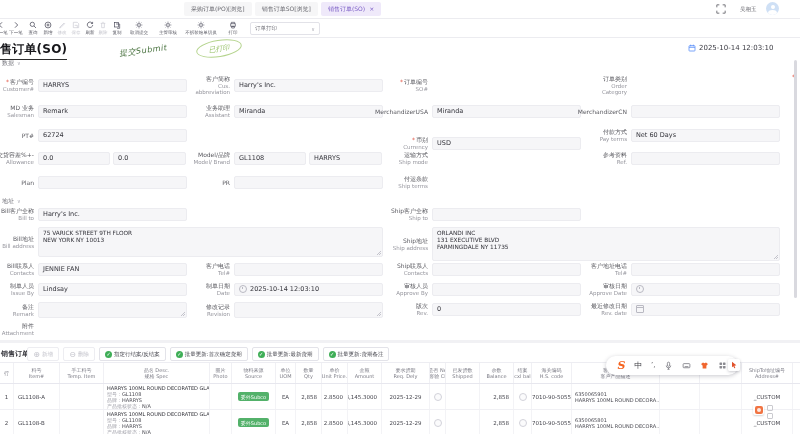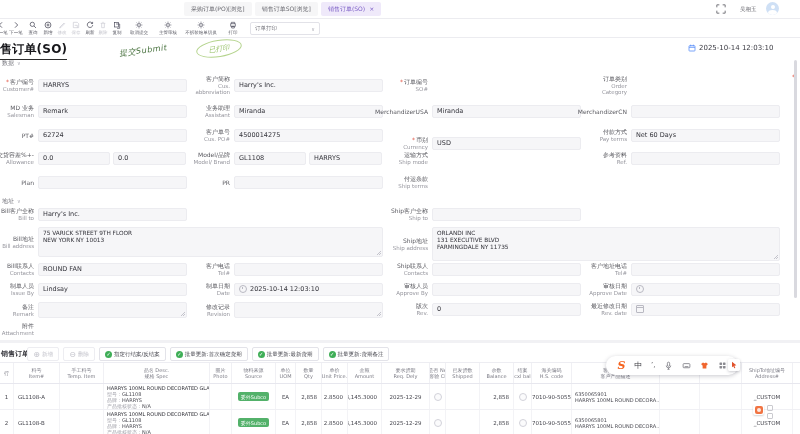--- a/index.html
+++ b/index.html
@@ -322,29 +322,20 @@
   </div>
 
   <div class="field f-c1" style="top:128px">
     <div class="flabel">
         <span class="lone">PT#</span>
       </div>
     <div class="fin">
         <span>62724</span>
       </div>
   </div>
-  <div class="field f-c2" style="top:128px">
-    <div class="flabel">
-        <span class="lz">客户单号</span>
-        <span class="le">Cus. PO#</span>
-      </div>
-    <div class="fin">
-        <span>4500014275</span>
-      </div>
-  </div>
   <div class="field f-c3" style="top:136px">
     <div class="flabel">
         <span class="lz"><i class="req">*</i><span>币别</span></span>
         <span class="le">Currency</span>
       </div>
     <div class="fin">
         <span>USD</span>
       </div>
   </div>
   <div class="field f-c4" style="top:128px">
@@ -460,21 +451,21 @@
       <div>FARMINGDALE NY  11735</div>
     </div>
   </div>
 
   <div class="field f-c1" style="top:262px">
     <div class="flabel">
         <span class="lz">Bill联系人</span>
         <span class="le">Contacts</span>
       </div>
     <div class="fin">
-        <span>ROUND FAN</span>
+        <span>JENNIE FAN</span>
       </div>
   </div>
   <div class="field f-c2" style="top:262px">
     <div class="flabel">
         <span class="lz">客户电话</span>
         <span class="le">Tel#</span>
       </div>
     <div class="fin">
         <span></span>
       </div>

